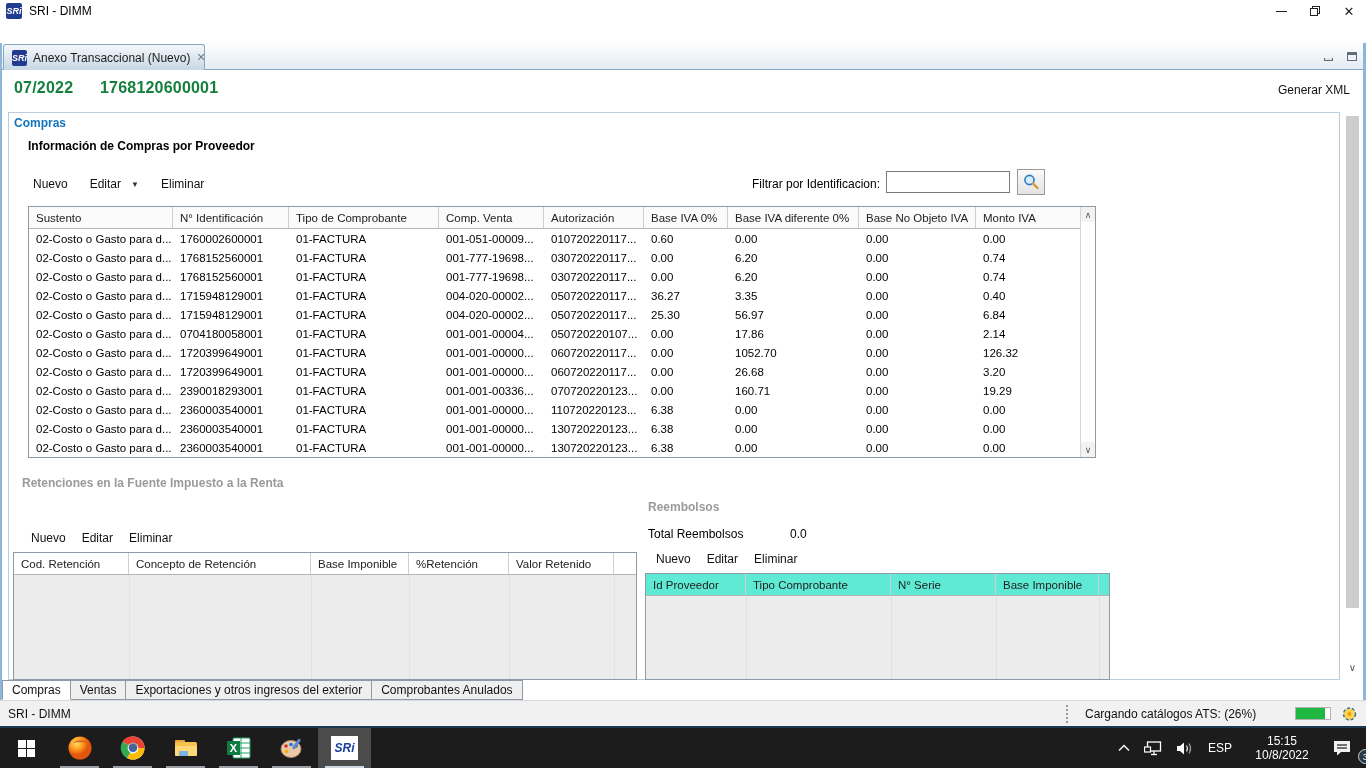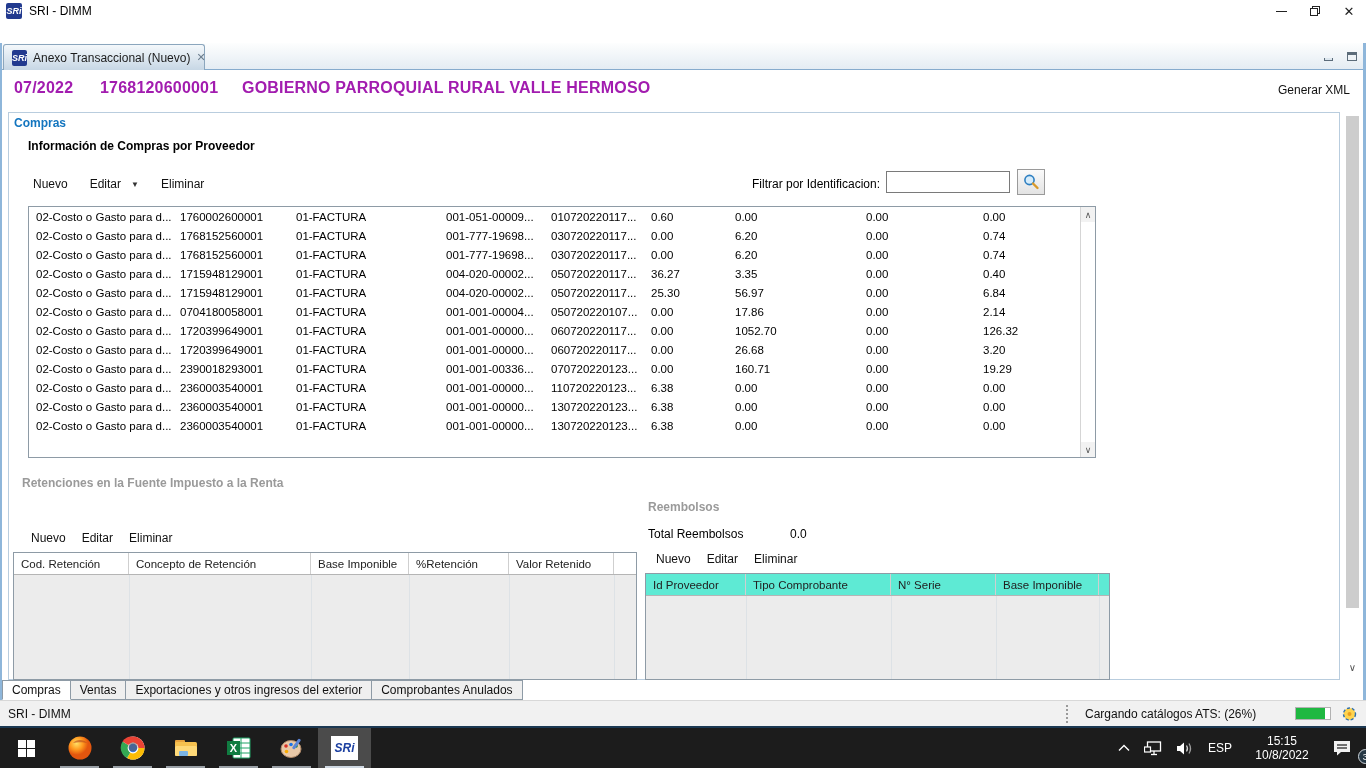--- a/index.html
+++ b/index.html
@@ -33,21 +33,21 @@
   .viewbtns { position:absolute; right:6px; top:4px; display:flex; gap:8px; }
   .viewbtn { width:16px; height:14px; display:flex; align-items:flex-end; justify-content:center; }
   .vmin { width:9px; height:3px; border:1px solid #5c6c7a; border-top:none; background:#dce6ee; }
   .vmax { width:10px; height:9px; border:1px solid #5c6c7a; border-top:3px solid #5c6c7a; background:#eef3f7; }
 
   
   .frame-left  { left:0; top:43px; width:2px; height:657px; background:#8eb6da; }
   .frame-right { left:1363px; top:43px; width:3px; height:657px; background:#8eb6da; }
 
   .header-band { left:2px; top:70px; width:1361px; height:40px; background:#fff; }
-  .hb-blue { position:absolute; top:9px; font-size:16px; font-weight:bold; color:#a21caf; letter-spacing:.2px; white-space:nowrap; }
+  .hb-blue { position:absolute; top:9px; font-size:16px; font-weight:bold; color:#15803d; letter-spacing:.2px; white-space:nowrap; }
   .hb-period { left:12px; }
   .hb-ruc { left:98px; }
   .hb-entity { left:240px; }
   .hb-xml { position:absolute; top:13px; right:13px; font-size:12px; color:#111; }
 
   .groupbox { left:8px; top:112px; width:1332px; height:568px; border:1px solid #b9cdde; background:#fff; }
   .group-label { left:14px; top:116px; color:#1375bf; font-weight:bold; font-size:12px; }
   .subtitle { left:28px; top:139px; font-weight:bold; font-size:12px; color:#000; }
 
   .tbar { display:flex; align-items:center; gap:22px; font-size:12px; color:#111; }
@@ -165,21 +165,20 @@
         </div>
     </div>
   </div>
 
   <div class="abs frame-left"></div>
   <div class="abs frame-right"></div>
 
   <div class="abs header-band">
     <div class="hb-blue hb-period">07/2022</div>
     <div class="hb-blue hb-ruc">1768120600001</div>
-    <div class="hb-blue hb-entity">GOBIERNO PARROQUIAL RURAL VALLE HERMOSO</div>
     <div class="hb-xml">Generar XML</div>
   </div>
 
   <div class="abs groupbox"></div>
   <div class="abs group-label">Compras</div>
   <div class="abs subtitle">Información de Compras por Proveedor</div>
 
   <div class="abs tbar" style="left:33px; top:177px;">
     <span class="ti">Nuevo</span>
     <span class="ti">Editar</span>
@@ -190,20 +189,31 @@
   <div class="abs filter-label">Filtrar por Identificacion:</div>
   <input class="abs filter-input" value="" style="">
   <div class="abs search-btn">
     <svg width="18" height="18" viewBox="0 0 18 18">
       <circle cx="7.5" cy="7" r="4.6" fill="#d5ecfb" stroke="#2e7fc1" stroke-width="1.6"></circle>
       <line x1="11" y1="10.5" x2="15.5" y2="15" stroke="#d99a2b" stroke-width="2.4" stroke-linecap="round"></line>
     </svg>
   </div>
 
   <div class="abs dtable" id="main-table">
+    <div class="thead">
+        <div class="th c0">Sustento</div>
+        <div class="th c1">N° Identificación</div>
+        <div class="th c2">Tipo de Comprobante</div>
+        <div class="th c3">Comp. Venta</div>
+        <div class="th c4">Autorización</div>
+        <div class="th c5">Base IVA 0%</div>
+        <div class="th c6">Base IVA diferente 0%</div>
+        <div class="th c7">Base No Objeto IVA</div>
+        <div class="th c8">Monto IVA</div>
+      </div>
     <div class="tbody">
         <div class="tr">
           <div class="td c0">02-Costo o Gasto para d...</div>
           <div class="td c1">1760002600001</div>
           <div class="td c2">01-FACTURA</div>
           <div class="td c3">001-051-00009...</div>
           <div class="td c4">010720220117...</div>
           <div class="td c5">0.60</div>
           <div class="td c6">0.00</div>
           <div class="td c7">0.00</div>

